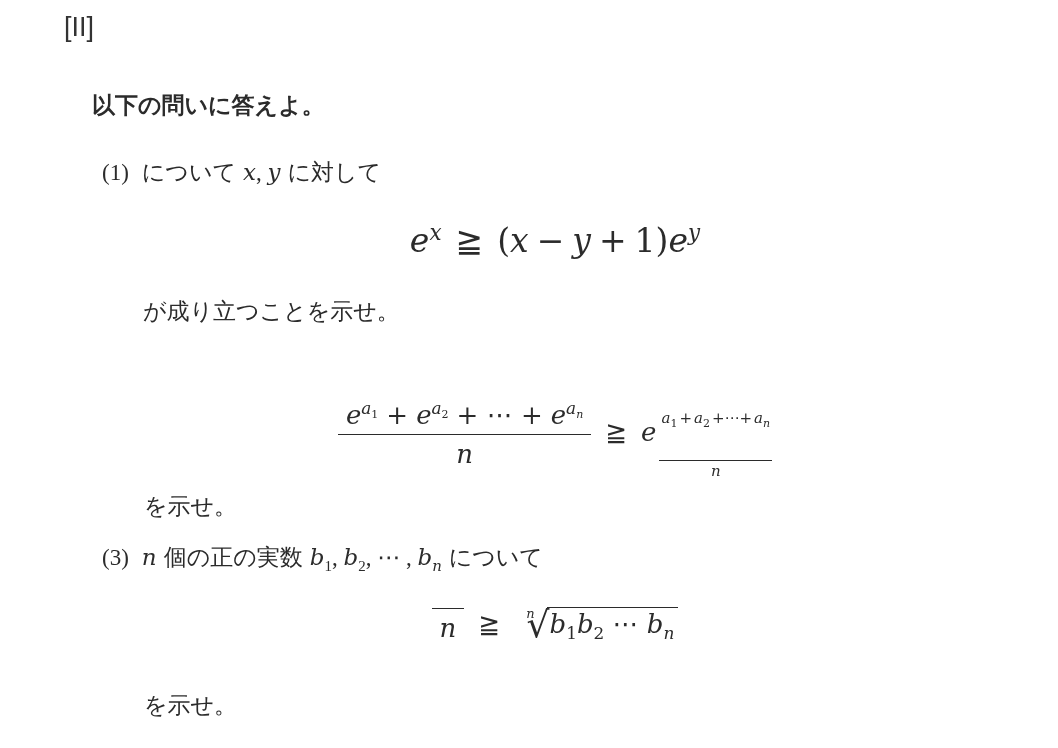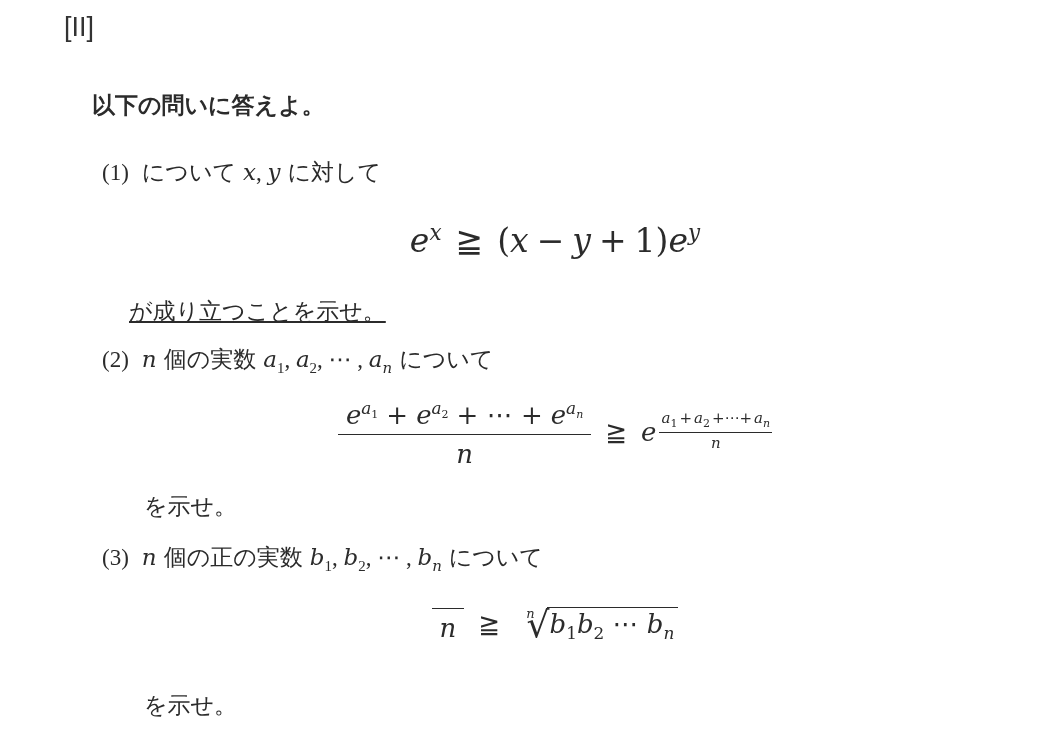--- a/index.html
+++ b/index.html
@@ -3,21 +3,21 @@
 <meta charset="utf-8">
 <style>
   html,body{margin:0;padding:0;}
   .page{position:relative;width:956px;height:748px;background:#ffffff;overflow:hidden;
         color:#2b2b2b;font-family:"Liberation Serif","DejaVu Serif",serif;}
   .label{position:absolute;left:64px;top:12px;
          font-family:"Liberation Sans","DejaVu Sans",sans-serif;font-size:27px;color:#333333;}
   .text-line{position:absolute;font-size:23px;line-height:1.4;white-space:nowrap;}
   .intro{left:92px;top:90px;font-weight:bold;}
   .item-line-1{left:102px;top:156px;}
-  .closing-1{left:129px;top:296px;text-decoration:underline;}
+  .closing-1{left:143px;top:296px;}
   .item-line-2{left:102px;top:343px;}
   .closing-2{left:144px;top:491px;}
   .item-line-3{left:102px;top:541px;}
   .closing-3{left:144px;top:690px;}
   .itemno{margin-right:13px;}
   .ilm{margin:8px 7px;white-space:nowrap;text-align:right;}
   .lead-n{margin-right:7px;}
   .var{font-style:italic;font-family:"DejaVu Serif",serif;}
   sup{font-size:65%;}
   sub{font-size:65%;}
@@ -27,21 +27,21 @@
   .eq-2{top:398px;font-size:26px;}
   .eq-3{top:600px;font-size:26px;}
   .rel{margin:0 14px;font-family:"DejaVu Serif","DejaVu Sans",serif;}
   .op{margin:0 8px;}
   .opx{margin:0 2px;}
   .frac{display:inline-flex;flex-direction:column;vertical-align:middle;
         line-height:1.25;}
   .frac .num{padding:0 8px 3px;}
   .frac .den{border-top:1.5px solid #2b2b2b;align-self:stretch;text-align:center;padding:3px 8px 0;}
   .supfrac{display:inline-flex;flex-direction:column;align-items:center;font-size:15px;
-           line-height:1.2;position:relative;top:-18px;margin-left:3px;vertical-align:baseline;}
+           line-height:1.2;position:relative;top:-18px;margin-left:3px;vertical-align:baseline;gap:28px;}
   .supfrac .num{padding:0 2px 1px;}
   .supfrac .den{border-top:1px solid #2b2b2b;align-self:stretch;text-align:center;padding-top:1px;}
   .supfrac sub{font-size:11px;}
   .nroot{display:inline-block;white-space:nowrap;margin-left:12px;}
   .idx{font-size:13px;position:relative;top:-15px;margin-right:-8px;z-index:1;}
   .radical{font-size:36px;position:relative;top:4px;letter-spacing:-2px;}
   .radicand{display:inline-block;border-top:1.6px solid #2b2b2b;line-height:1;
             padding:3px 4px 0 2px;}
 </style>
 </head>
@@ -52,21 +52,20 @@
   <div class="label">[II]</div>
 
   <div class="text-line intro">以下の問いに答えよ。</div>
 
   <div class="text-line item-line-1"><span class="itemno">(1)</span><span class="cjk">について</span><span class="ilm"><span class="var">x</span><span>, </span><span class="var">y</span></span><span class="cjk">に対して</span></div>
 
   <div class="equation eq-1"><span><span class="var">e</span><sup class="var">x</sup><span class="rel">≧</span><span>(</span><span class="var">x</span><span class="op">−</span><span class="var">y</span><span class="op">+</span><span>1</span><span>)</span><span class="var">e</span><sup class="var">y</sup></span></div>
 
   <div class="text-line closing-1">が成り立つことを示せ。</div>
 
-  <div class="text-line item-line-2"><span class="itemno">(2)</span><span class="var lead-n">n</span><span class="cjk">個の実数</span><span class="ilm"><span class="var">a</span><sub>1</sub><span>, </span><span class="var">a</span><sub>2</sub><span>, ⋯ , </span><span class="var">a</span><sub class="var">n</sub></span><span class="cjk">について</span></div>
 
   <div class="equation eq-2"><span><span class="frac">
           <span class="num"><span class="var">e</span><sup><span class="var">a</span><sub>1</sub></sup><span class="op">+</span><span class="var">e</span><sup><span class="var">a</span><sub>2</sub></sup><span class="op">+ ⋯ +</span><span class="var">e</span><sup><span class="var">a</span><sub class="var">n</sub></sup></span>
           <span class="den"><span class="var">n</span></span>
         </span><span class="rel">≧</span><span class="var">e</span><span class="supfrac">
           <span class="num"><span class="var">a</span><sub>1</sub><span class="opx">+</span><span class="var">a</span><sub>2</sub><span class="opx">+⋯+</span><span class="var">a</span><sub class="var">n</sub></span>
           <span class="den"><span class="var">n</span></span>
         </span></span></div>
 
   <div class="text-line closing-2">を示せ。</div>

